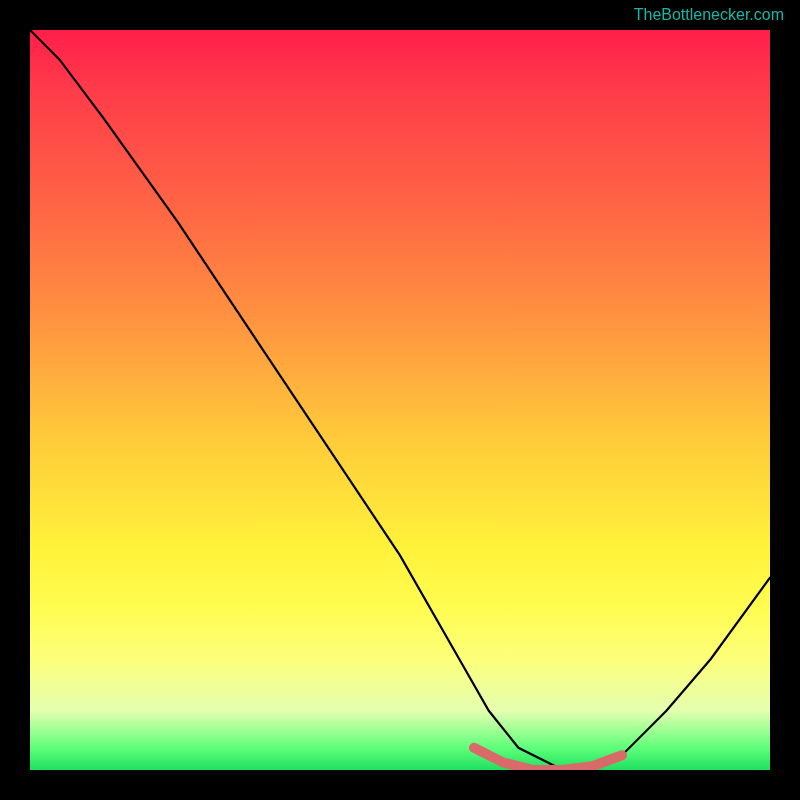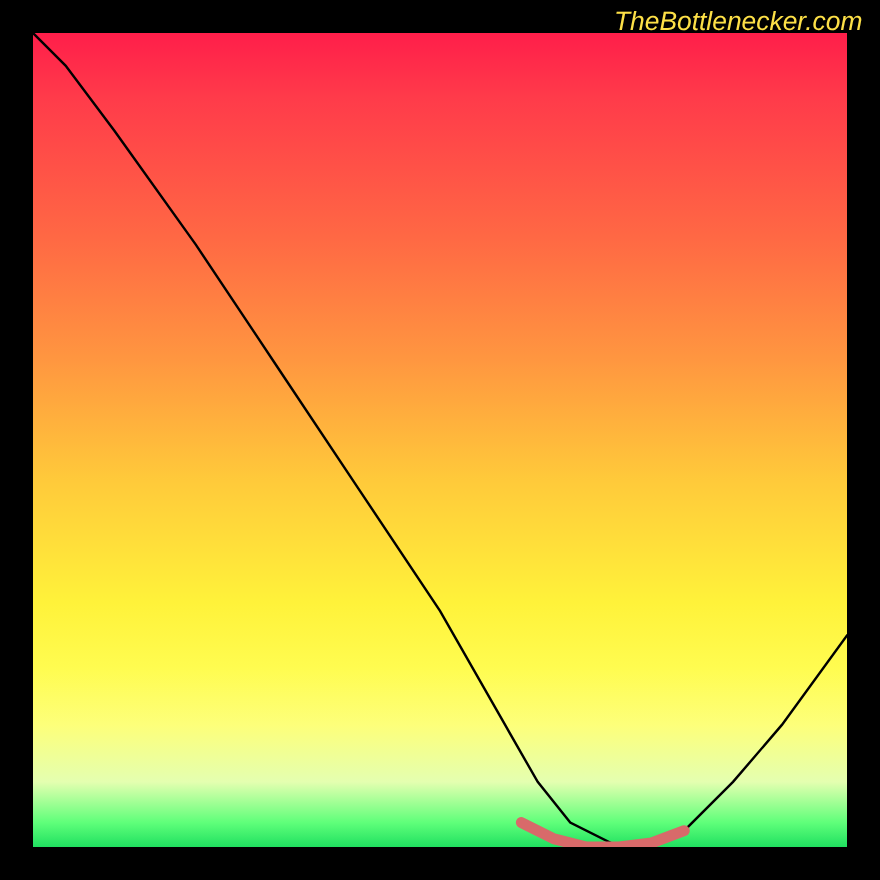--- a/index.html
+++ b/index.html
@@ -8,25 +8,24 @@
     width: 800px;
     height: 800px;
     background: #000;
     position: relative;
     font-family: Arial, sans-serif;
   }
   .watermark {
     position: absolute;
     top: 6px;
     right: 16px;
-    color: #fde047;
-    font-size: 24px;
+    color: #14b8a6;
+    font-size: 16px;
     font-weight: 500;
     z-index: 10;
-    font-style: italic;
   }
   .plot-area {
     position: absolute;
     left: 30px;
     top: 30px;
     width: 740px;
     height: 740px;
     overflow: hidden;
   }
   .gradient-bg {

